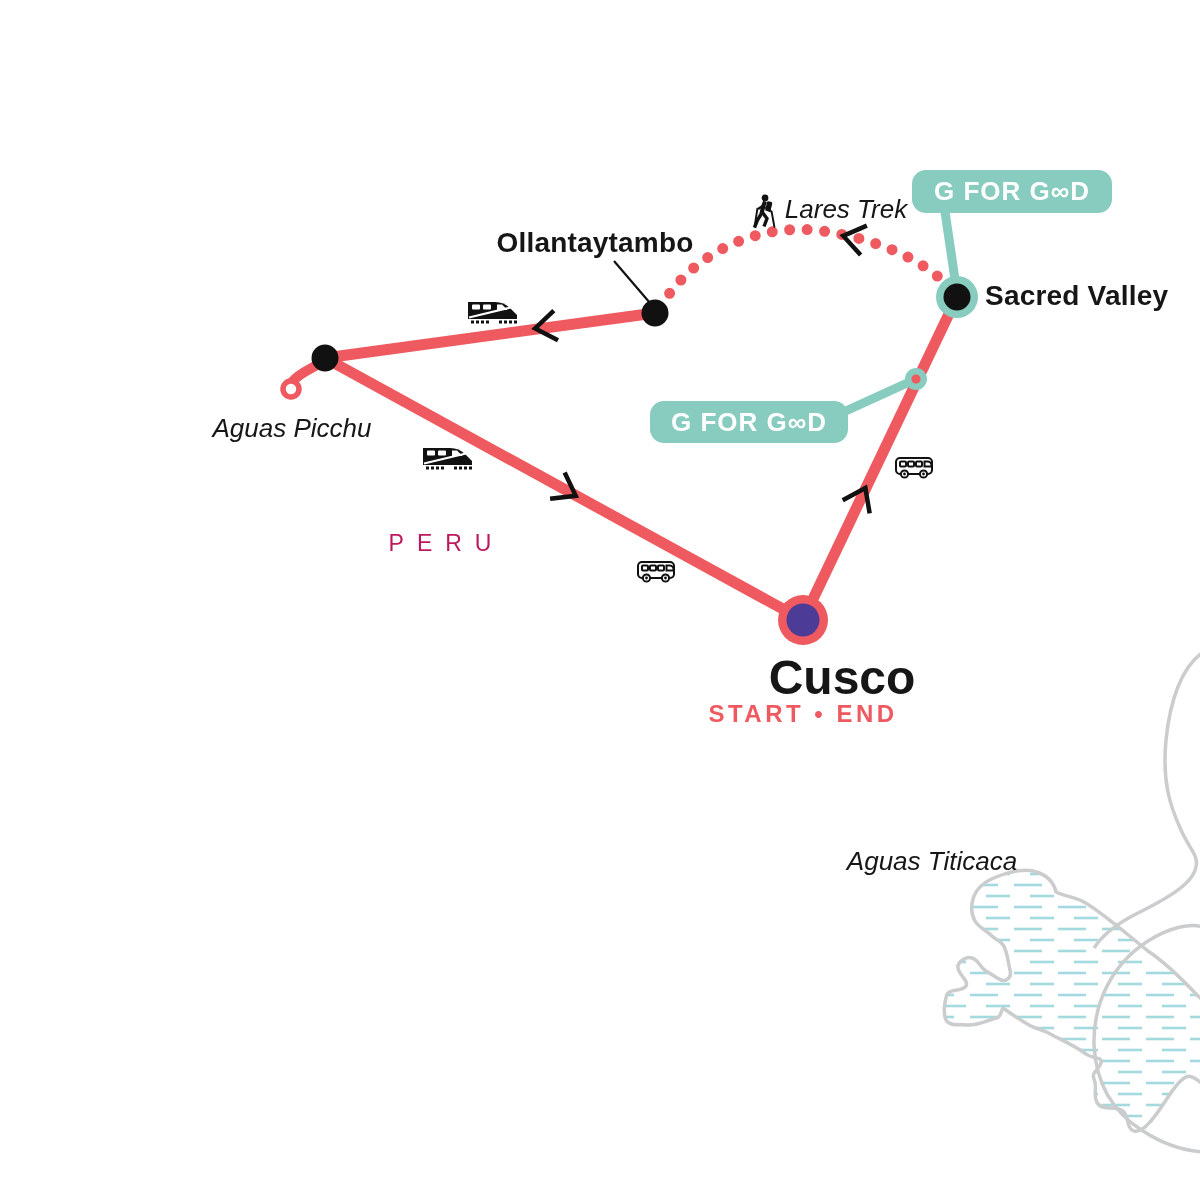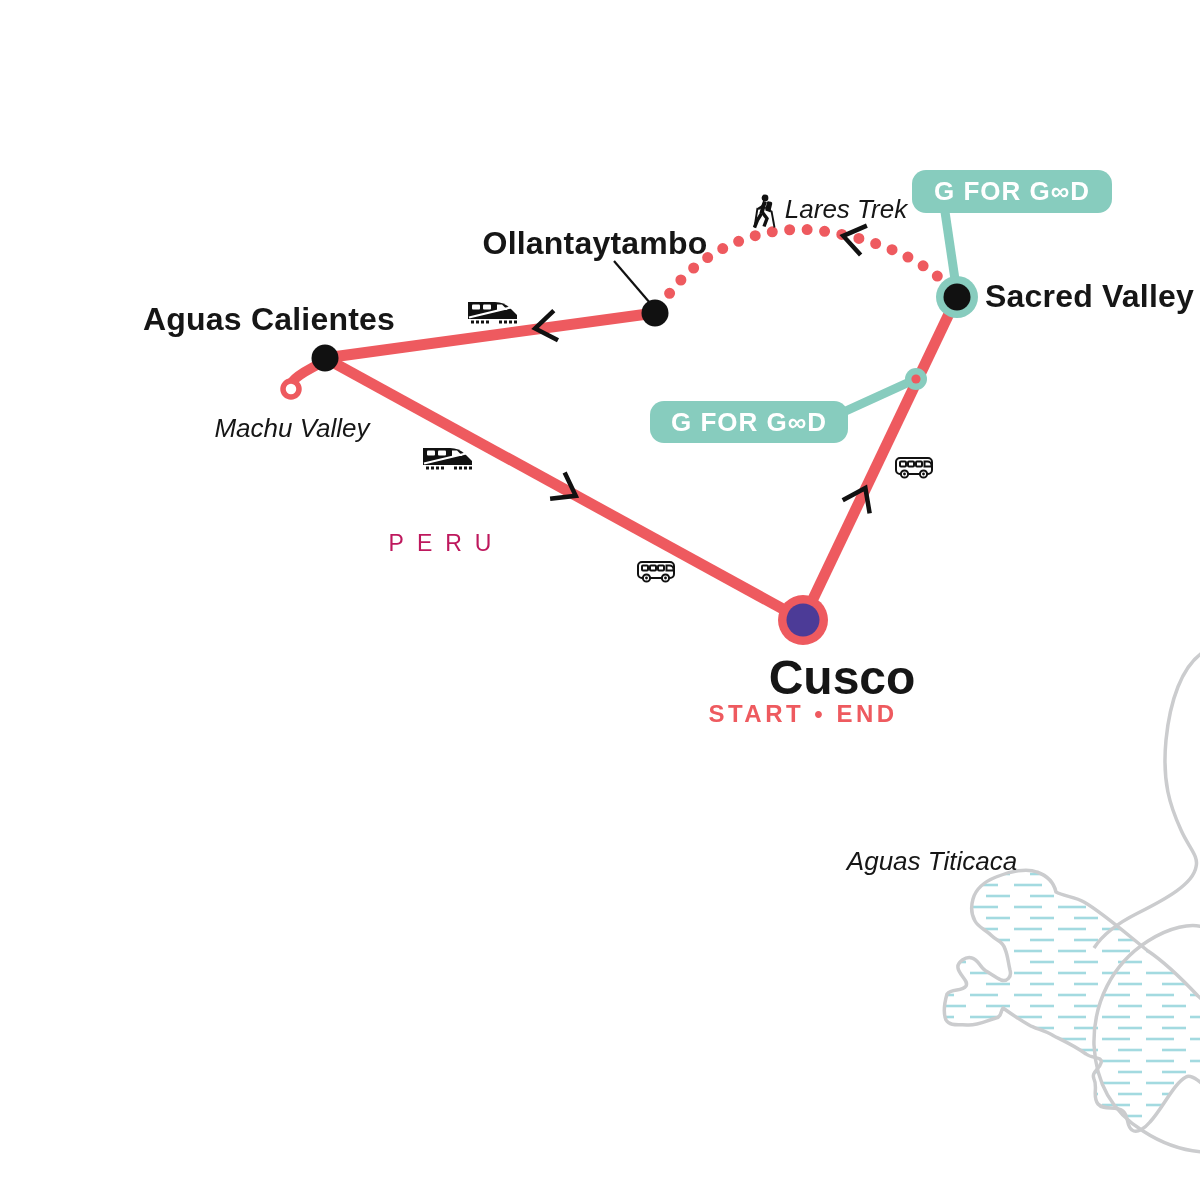--- a/index.html
+++ b/index.html
@@ -5,21 +5,21 @@
   html,body { margin:0; padding:0; background:#ffffff; }
   .map-canvas {
     position:relative; width:1200px; height:1200px; overflow:hidden;
     background:#ffffff; font-family:Liberation Sans, sans-serif;border-radius:9px;
   }
   .map-canvas svg.geo { position:absolute; left:0; top:0; }
   .label {
     position:absolute; transform:translate(-50%,-50%);
     color:#161616; white-space:nowrap; line-height:1;
   }
-  .label.city  { font-weight:700; font-size:32px; letter-spacing:0.2px; }
+  .label.city  { font-weight:700; font-size:28px; letter-spacing:0.2px; }
   .label.poi   { font-style:italic; font-weight:400; font-size:26px; }
   .label.cusco { font-weight:700; font-size:48px;margin-left:39px; }
   .label.start-end { color:#EE5A5F; font-weight:700; font-size:24px; letter-spacing:3.5px; }
   .label.region { color:#be185d; font-weight:400; font-size:23px; letter-spacing:13px; padding-left:13px; }
   .label.anchor-left { transform:translate(0,-50%); }
   .badge {
     position:absolute; background:#87CCBE; color:#ffffff;
     border-radius:14px; display:flex; align-items:center; justify-content:center;
     font-weight:700; font-size:26px; letter-spacing:1px; white-space:nowrap;
   }
@@ -190,21 +190,20 @@
     <g>
       <circle cx="803" cy="620" r="25" fill="#EE5A5F"></circle>
       <circle cx="803" cy="620" r="16.5" fill="#4C3B97"></circle>
     </g>
   </svg>
 
   <div class="badge badge-top">G FOR G∞D</div>
   <div class="badge badge-mid">G FOR G∞D</div>
 
   <div class="label city" style="left:595px; top:243px;">Ollantaytambo</div>
-  <div class="label city" style="left:269px; top:319px;">Aguas Calientes</div>
   <div class="label city anchor-left" style="left:985px; top:296px;">Sacred Valley</div>
-  <div class="label poi" style="left:292px; top:428px;">Machu Valley</div>
+  <div class="label poi" style="left:292px; top:428px;">Aguas Picchu</div>
   <div class="label poi" style="left:846px; top:209px;">Lares Trek</div>
   <div class="label cusco" style="left:803px; top:678px;">Cusco</div>
   <div class="label start-end" style="left:803px; top:714px;">START • END</div>
   <div class="label region" style="left:440px; top:543px;">PERU</div>
   <div class="label poi" style="left:932px; top:861px;">Aguas Titicaca</div>
 </div>
 
 </body></html>

